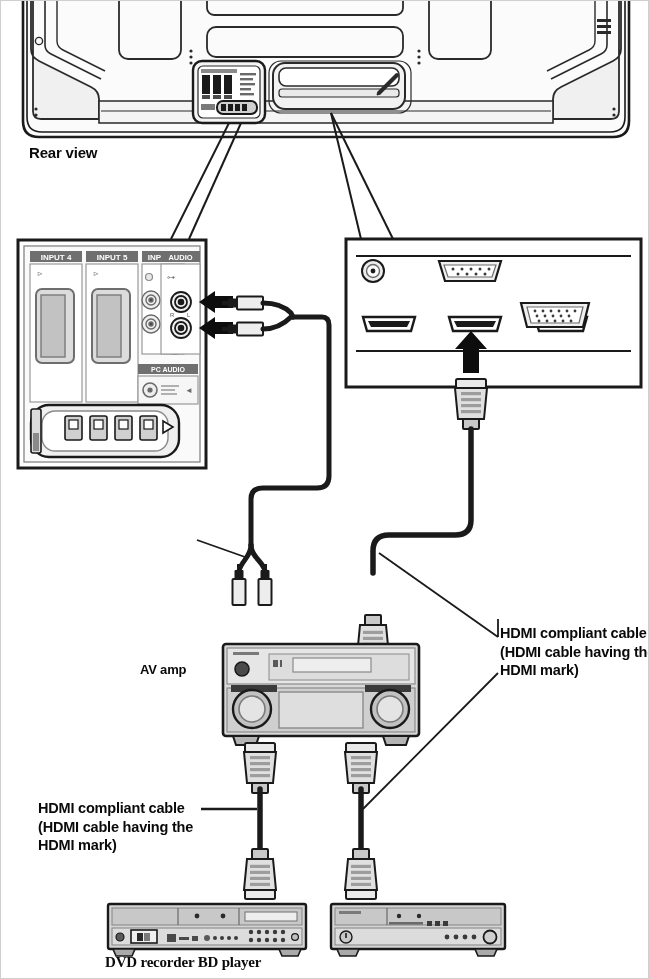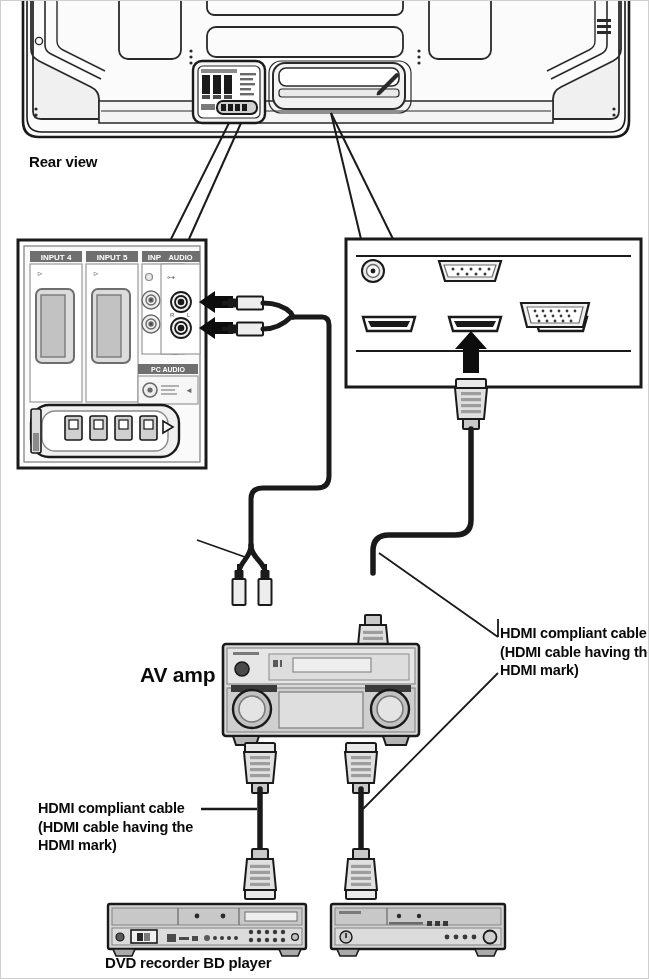--- a/index.html
+++ b/index.html
@@ -16,26 +16,26 @@
   #art{position:absolute;left:0;top:0;width:649px;height:979px;}
   .lbl{
     position:absolute;
     font-family:"Liberation Sans",sans-serif;
     font-weight:bold;
     color:#0a0a0a;
     line-height:1.28;
     white-space:pre;
     letter-spacing:-0.2px;
   }
-  .lbl-rear{left:28px;top:142px;font-size:15px;margin-top:9px;}
+  .lbl-rear{left:28px;top:142px;font-size:15px;}
   .lbl-stereo{left:128px;top:533px;font-size:15px;}
-  .lbl-avamp{left:139px;top:661px;font-size:21px;}
+  .lbl-avamp{left:139px;top:661px;font-size:13px;}
   .lbl-hdmi-right{left:499px;top:623px;font-size:14.5px;}
   .lbl-hdmi-left{left:37px;top:798px;font-size:14.5px;}
-  .lbl-dvd{left:104px;top:952px;font-size:15px;}
+  .lbl-dvd{left:104px;top:952px;font-size:15px;font-family:Liberation Serif, serif;}
 </style>
 </head>
 <body>
 
 <div id="page">
 
   <svg id="art" viewBox="0 0 649 979">
     <defs>
       <g id="hdmi-plug-up">
 

